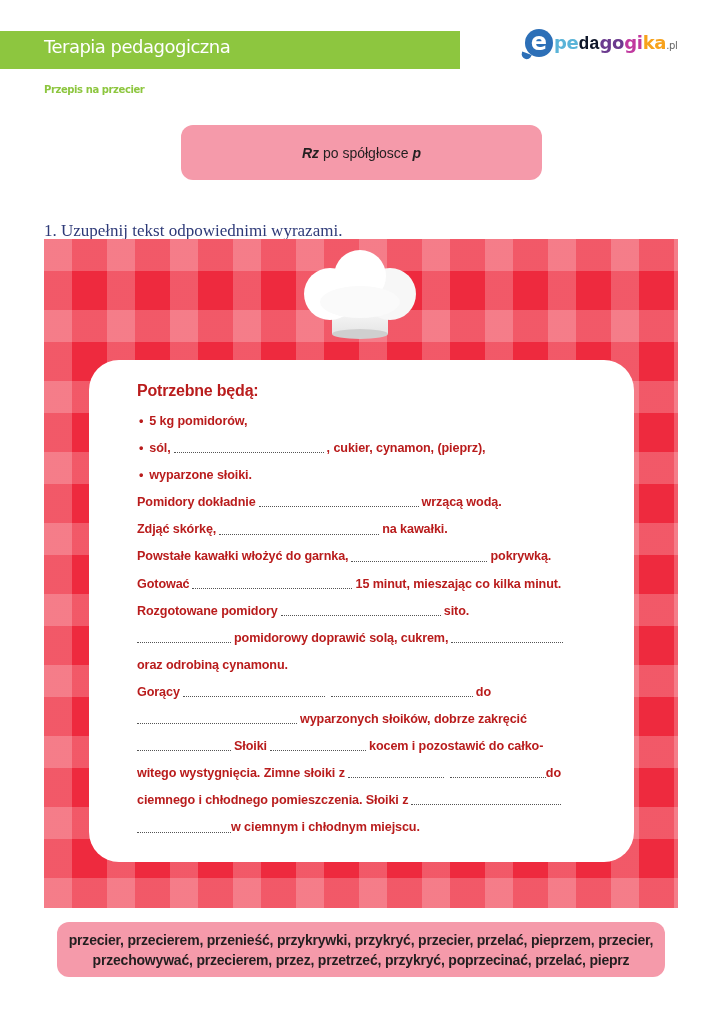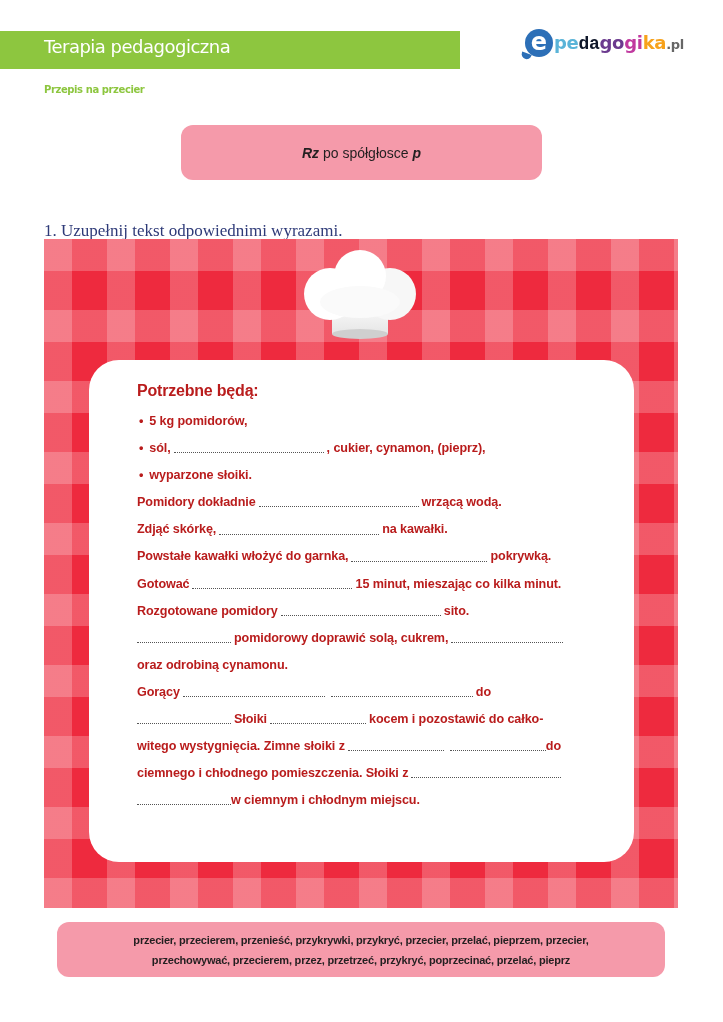--- a/index.html
+++ b/index.html
@@ -10,21 +10,21 @@
 
   .logo { position:absolute; left:525px; top:26px; height:34px; display:flex; align-items:center; }
   .logo-e { width:28px; height:28px; border-radius:50%; background:#2c6fb7; color:#fff; font-weight:bold; font-size:24px; line-height:26px; text-align:center; font-family:"DejaVu Sans", sans-serif; position:relative; }
   .logo-e::after { content:""; position:absolute; left:-4px; bottom:-2px; width:10px; height:6px; background:#2c6fb7; border-radius:0 0 6px 6px; transform:rotate(20deg); }
   .logo-text { font-family:"DejaVu Sans", sans-serif; font-weight:bold; font-size:18px; margin-left:1px; letter-spacing:-0.3px; }
   .logo-text .c1 { color:#5ab4d8; }
   .logo-text .c2 { color:#0f172a;font-family:Liberation Mono, monospace; }
   .logo-text .c3 { color:#6b3a8e; }
   .logo-text .c4 { color:#c0399f; }
   .logo-text .c5 { color:#f7a21b; }
-  .logo-pl { font-size:13px; color:#666; font-weight:bold; }
+  .logo-pl { font-size:10px; color:#666; font-weight:normal; }
 
   .subtitle { position:absolute; left:44px; top:84px; font-family:"DejaVu Sans", sans-serif; font-size:10px; font-weight:bold; color:#8dc63f; letter-spacing:-0.4px; }
 
   .topic-box { position:absolute; left:181px; top:125px; width:361px; height:55px; background:#f59aaa; border-radius:12px; display:flex; align-items:center; justify-content:center; font-size:14px; color:#231f20; }
   .topic-box b { font-style:italic; font-weight:bold; }
 
   .task { position:absolute; left:44px; top:200px; font-family:"Liberation Serif", serif; font-size:17px; color:#2e3a78;margin-top:21px; }
 
   .gingham { position:absolute; left:44px; top:239px; width:634px; height:669px; overflow:hidden; background:#ee2a3e; }
   .gingham .cols, .gingham .rows { position:absolute; inset:0; }
@@ -33,21 +33,21 @@
 
   .chef-hat { position:absolute; left:302px; top:250px; width:116px; height:90px; }
 
   .card { position:absolute; left:89px; top:360px; width:545px; height:502px; background:#ffffff; border-radius:30px; }
   .card-content { position:absolute; left:48px; top:22px; width:480px; font-size:12.6px; font-weight:bold; color:#b91c1c; }
   .card-title { font-size:16px; font-weight:bold; margin-bottom:8px; letter-spacing:-0.2px; }
   .line { height:27.1px; line-height:27.1px; white-space:nowrap; letter-spacing:-0.1px; }
   .bullet::before { content:"•"; margin-right:6px; margin-left:2px; }
   .gap { display:inline-block; border-bottom:1px dotted #555; height:0; vertical-align:middle; margin:0 3px; position:relative; top:4px; }
 
-  .words-box { position:absolute; left:57px; top:922px; width:608px; height:55px; background:#f59aaa; border-radius:12px; display:flex; flex-direction:column; justify-content:center; align-items:center; font-size:11px; font-weight:bold; color:#231f20; line-height:20px; letter-spacing:-0.2px; }
+  .words-box { position:absolute; left:57px; top:922px; width:608px; height:55px; background:#f59aaa; border-radius:12px; display:flex; flex-direction:column; justify-content:center; align-items:center; font-size:14px; font-weight:bold; color:#231f20; line-height:20px; letter-spacing:-0.2px; }
 </style>
 </head>
 <body>
 
 <div class="header-bar"></div>
 <div class="header-title">Terapia pedagogiczna</div>
 
 <div class="logo">
   <div class="logo-e">e</div>
   <div class="logo-text">
@@ -93,20 +93,21 @@
     <div class="line bullet"><span>wyparzone słoiki.</span></div>
 
     <div class="line"><span>Pomidory dokładnie</span><span class="gap" style="width:160px"></span><span>wrzącą wodą.</span></div>
     <div class="line"><span>Zdjąć skórkę,</span><span class="gap" style="width:160px"></span><span>na kawałki.</span></div>
     <div class="line"><span>Powstałe kawałki włożyć do garnka,</span><span class="gap" style="width:136px"></span><span>pokrywką.</span></div>
     <div class="line"><span>Gotować</span><span class="gap" style="width:160px"></span><span>15 minut, mieszając co kilka minut.</span></div>
     <div class="line"><span>Rozgotowane pomidory</span><span class="gap" style="width:160px"></span><span>sito.</span></div>
     <div class="line"><span class="gap" style="width:94px;margin-left:0"></span><span>pomidorowy doprawić solą, cukrem,</span><span class="gap" style="width:112px"></span></div>
     <div class="line"><span>oraz odrobiną cynamonu.</span></div>
     <div class="line"><span>Gorący</span><span class="gap" style="width:142px"></span><span class="gap" style="width:142px"></span><span>do</span></div>
+    <div class="line"><span class="gap" style="width:160px;margin-left:0"></span><span>wyparzonych słoików, dobrze zakręcić</span></div>
     <div class="line"><span class="gap" style="width:94px;margin-left:0"></span><span>Słoiki</span><span class="gap" style="width:96px"></span><span>kocem i pozostawić do całko-</span></div>
     <div class="line"><span>witego wystygnięcia. Zimne słoiki z</span><span class="gap" style="width:96px"></span><span class="gap" style="width:96px;margin-right:0"></span><span>do</span></div>
     <div class="line"><span>ciemnego i chłodnego pomieszczenia. Słoiki z</span><span class="gap" style="width:150px"></span></div>
     <div class="line"><span class="gap" style="width:94px;margin-left:0;margin-right:0"></span><span>w ciemnym i chłodnym miejscu.</span></div>
   </div>
 </div>
 
 <div class="words-box">
   <div>przecier, przecierem, przenieść, przykrywki, przykryć, przecier, przelać, pieprzem, przecier,</div>
   <div>przechowywać, przecierem, przez, przetrzeć, przykryć, poprzecinać, przelać, pieprz</div>

